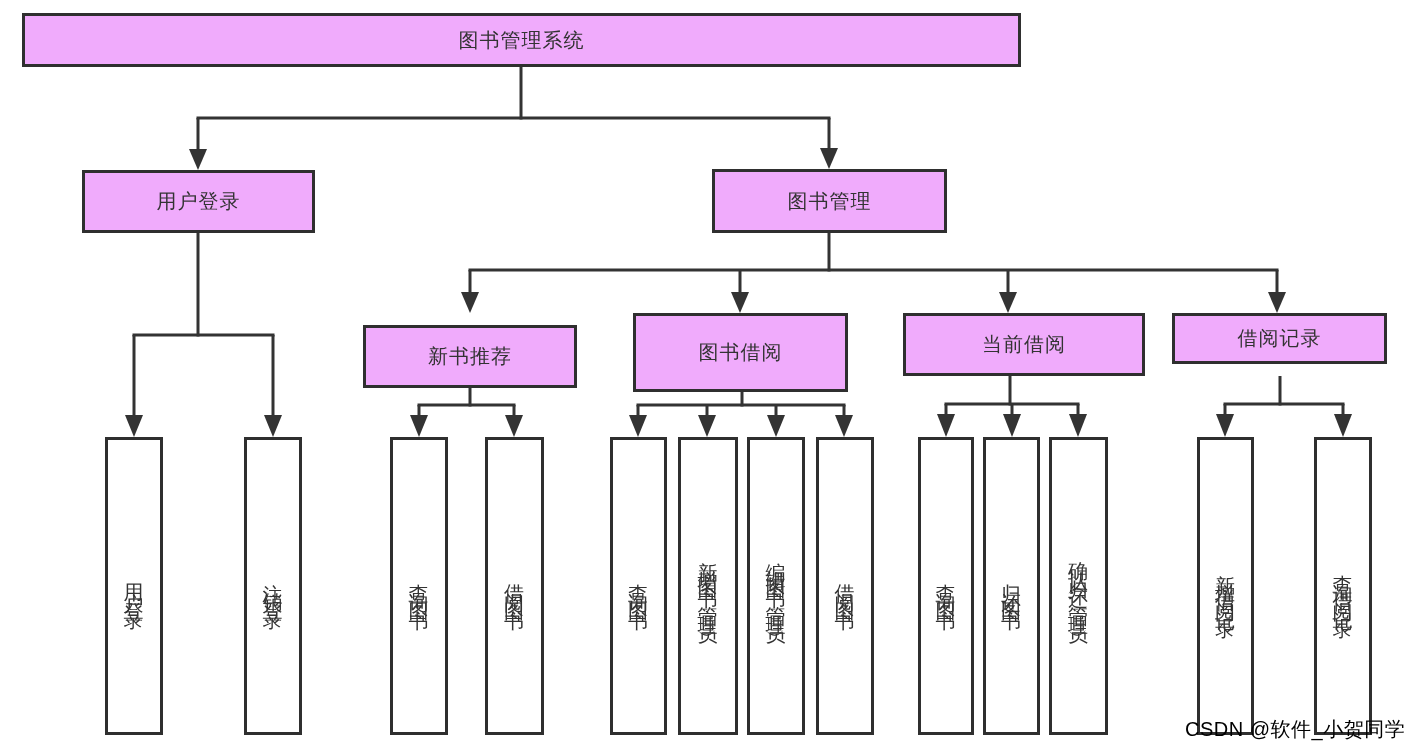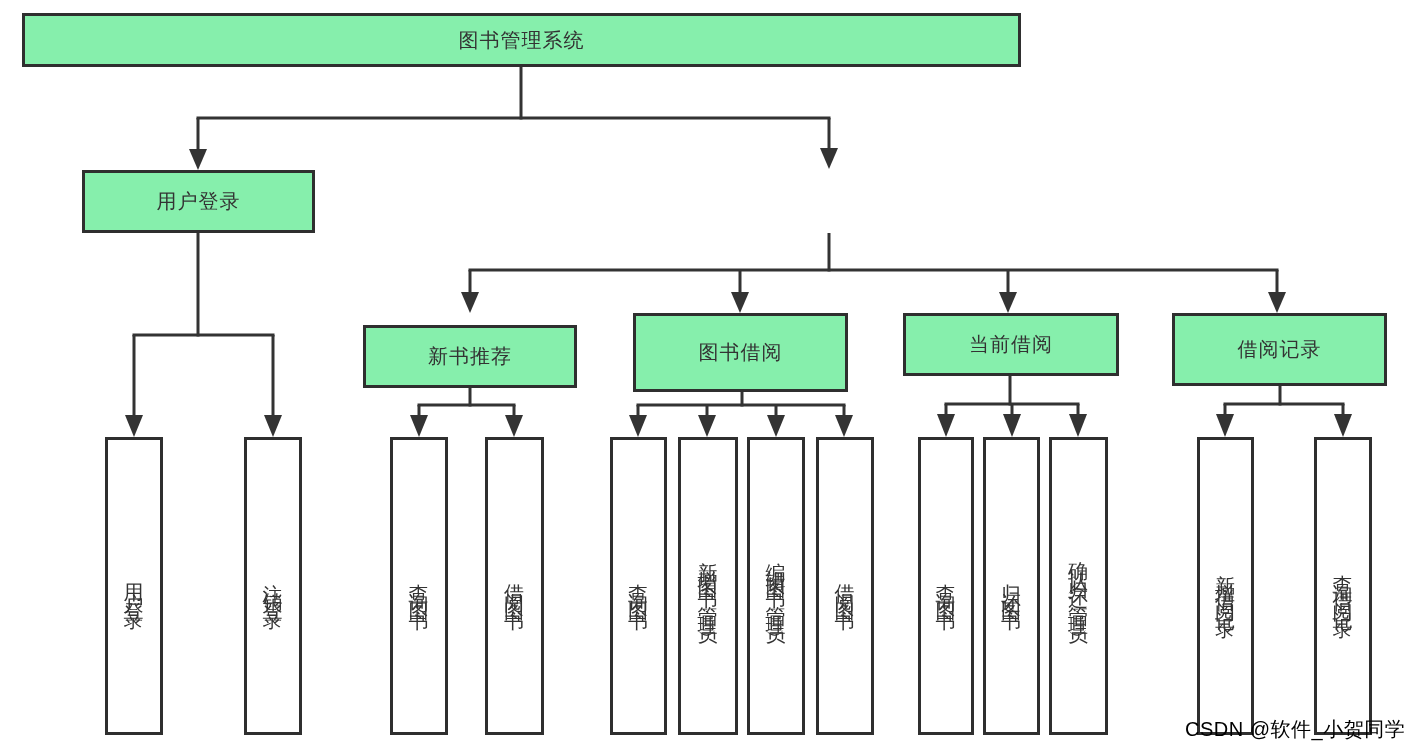--- a/index.html
+++ b/index.html
@@ -14,21 +14,21 @@
   .connectors {
     position: absolute;
     left: 0; top: 0;
     width: 1405px; height: 747px;
   }
   .connectors line { stroke: #333333; stroke-width: 3; }
   .connectors polygon { fill: #333333; stroke: none; }
   .box {
     position: absolute;
     box-sizing: border-box;
-    background: #86efac;
+    background: #f0abfc;
     border: 3px solid #2f2f2f;
     display: flex;
     align-items: center;
     justify-content: center;
     color: #333333;
     font-size: 20px;
     letter-spacing: 1px;
     white-space: nowrap;
   }
   .vbox {
@@ -136,31 +136,34 @@
     </g>
   </svg>
 
   <div class="box" style="left:22px; top:13px; width:999px; height:54px;">
     <span>图书管理系统</span>
   </div>
 
   <div class="box" style="left:82px; top:170px; width:233px; height:63px;">
     <span>用户登录</span>
   </div>
+  <div class="box" style="left:712px; top:169px; width:235px; height:64px;">
+    <span>图书管理</span>
+  </div>
 
   <div class="box" style="left:363px; top:313px; width:214px; height:63px;margin-top:12px;">
     <span>新书推荐</span>
   </div>
   <div class="box" style="left:633px; top:313px; width:215px; height:79px;align-items:center;">
     <span>图书借阅</span>
   </div>
-  <div class="box" style="left:903px; top:313px; width:216px; height:63px;">
+  <div class="box" style="left:903px; top:313px; width:242px; height:63px;">
     <span>当前借阅</span>
   </div>
-  <div class="box" style="left:1172px; top:313px; width:215px; height:73px;">
+  <div class="box" style="left:1172px; top:313px; width:215px; height:51px;">
     <span>借阅记录</span>
   </div>
 
   <div class="vbox" style="left:105px; width:58px;">
     <span class="vtext">用户登录</span>
   </div>
   <div class="vbox" style="left:244px; width:58px;">
     <span class="vtext">注销登录</span>
   </div>
 

